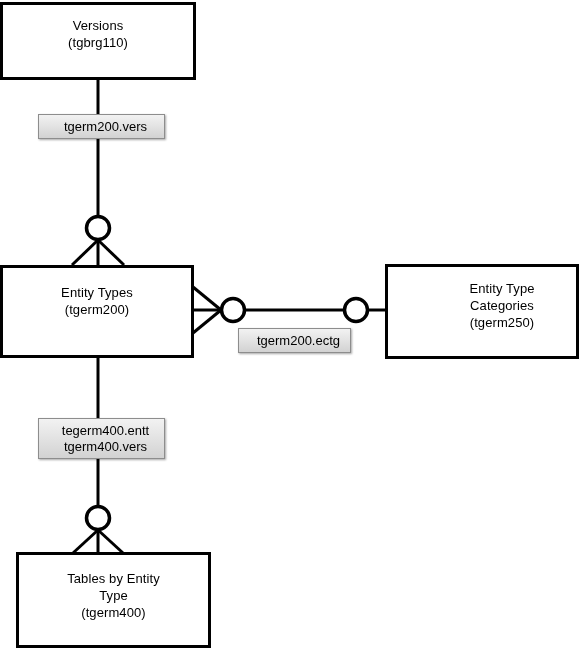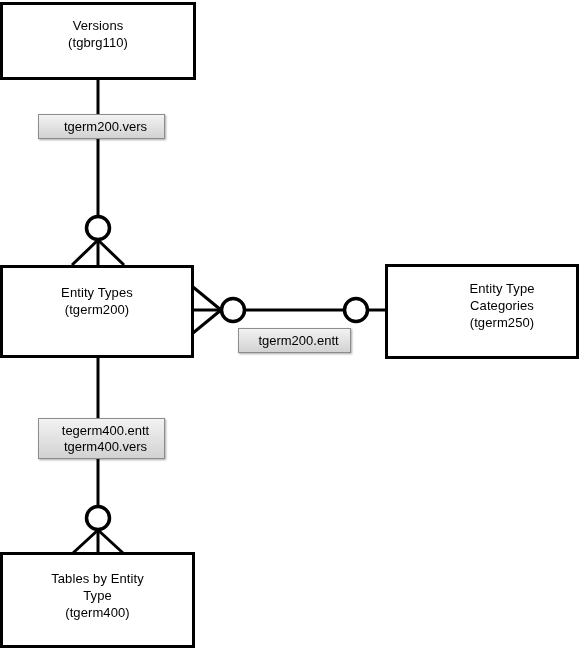--- a/index.html
+++ b/index.html
@@ -98,32 +98,32 @@
     <span class="entity-label">Entity Types
 (tgerm200)</span>
   </div>
 
   <div class="entity-box" style="left:385px; top:264px; width:194px; height:95px; padding-top:13px;padding-left:40px;">
     <span class="entity-label">Entity Type
 Categories
 (tgerm250)</span>
   </div>
 
-  <div class="entity-box" style="left:0px; top:552px; width:195px; height:96px; padding-top:15px;">
+  <div class="entity-box" style="left:16px; top:552px; width:195px; height:96px; padding-top:15px;">
     <span class="entity-label">Tables by Entity
 Type
 (tgerm400)</span>
   </div>
 
   <div class="rel-label" style="left:38px; top:114px; width:127px; height:25px;">
     <span class="rel-label-text">tgerm200.vers</span>
   </div>
 
   <div class="rel-label" style="left:238px; top:328px; width:113px; height:25px;">
-    <span class="rel-label-text">tgerm200.entt</span>
+    <span class="rel-label-text">tgerm200.ectg</span>
   </div>
 
   <div class="rel-label" style="left:38px; top:418px; width:127px; height:41px;">
     <span class="rel-label-text">tegerm400.entt
 tgerm400.vers</span>
   </div>
 
 </div>
 
 </body></html>

